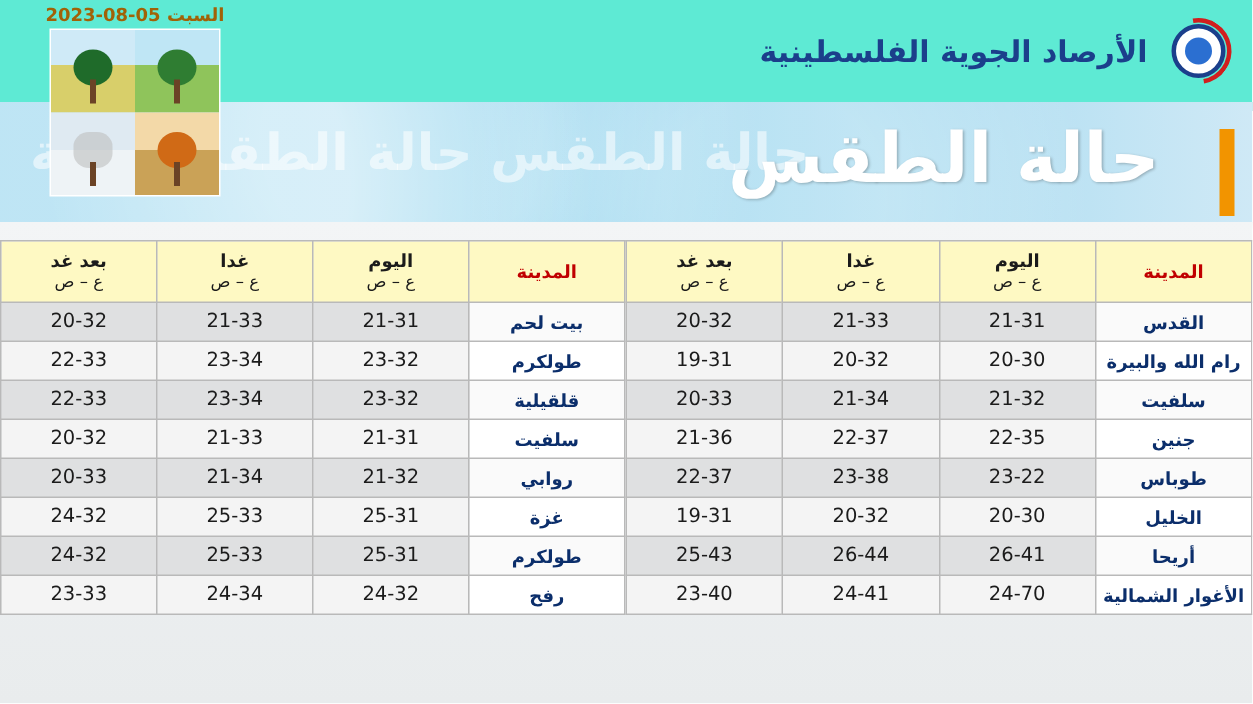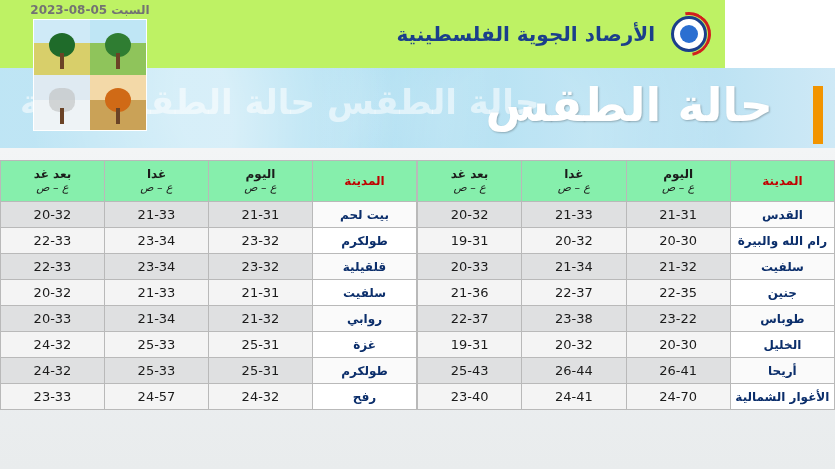--- a/index.html
+++ b/index.html
@@ -22,23 +22,23 @@
     height: 469px;
     background: #ffffff;
     overflow: hidden;
   }
 
   
   .header {
     position: absolute;
     top: 0;
     left: 0;
-    width: 725px;
+    width: 835px;
     height: 68px;
-    background: #bef264;
+    background: #5eead4;
     border-bottom: 6px solid #0369a1;
   }
   .org-title {
     position: absolute;
     top: 22px;
     right: 70px;
     font-size: 20px;
     font-weight: bold;
     color: #1b3f8b;
     letter-spacing: 0px;
@@ -89,21 +89,21 @@
   .date-card {
     position: absolute;
     top: 2px;
     left: 30px;
     width: 120px;
     z-index: 6;
   }
   .date-label {
     font-size: 12px;
     font-weight: bold;
-    color: #737373;
+    color: #a16207;
     text-align: center;
     line-height: 16px;
     direction: rtl;
     white-space: nowrap;
   }
   .seasons {
     position: relative;
     width: 114px;
     height: 112px;
     margin: 1px auto 0;
@@ -237,21 +237,21 @@
     border: 1px solid #b9b9b9;
     height: 25px;
     text-align: center;
     vertical-align: middle;
     font-size: 13px;
     color: #1b1b1b;
     padding: 0;
   }
   table.wx thead th {
     height: 40px;
-    background: #86efac;
+    background: #fef9c3;
     font-size: 12px;
     font-weight: bold;
     line-height: 14px;
   }
   table.wx thead th.city-head {
     color: #c00000;
   }
   table.wx td.city {
     font-size: 12px;
     color: #0b2e6b;
@@ -259,21 +259,20 @@
   }
   table.wx tbody tr:nth-child(odd)  td { background: #dfe0e1; }
   table.wx tbody tr:nth-child(even) td { background: #f4f4f4; }
   table.wx td.city { background: #ffffff !important; }
   table.wx tbody tr:nth-child(odd) td.city { background: #fafafa !important; }
 
   .hdr-sub {
     display: block;
     font-size: 11px;
     font-weight: normal;
-    font-style: italic;
   }
 </style>
 </head>
 <body>
 
 <div class="page">
 
   <div class="header">
     <div class="org-title">الأرصاد الجوية الفلسطينية</div>
     <div class="logo">
@@ -452,20 +451,20 @@
         </tr>
         <tr>
           <td class="city">طولكرم</td>
           <td>25-31</td>
           <td>25-33</td>
           <td>24-32</td>
         </tr>
         <tr>
           <td class="city">رفح</td>
           <td>24-32</td>
-          <td>24-57</td>
+          <td>24-34</td>
           <td>23-33</td>
         </tr>
       </tbody>
     </table>
 
   </div>
 </div>
 
 </body></html>

